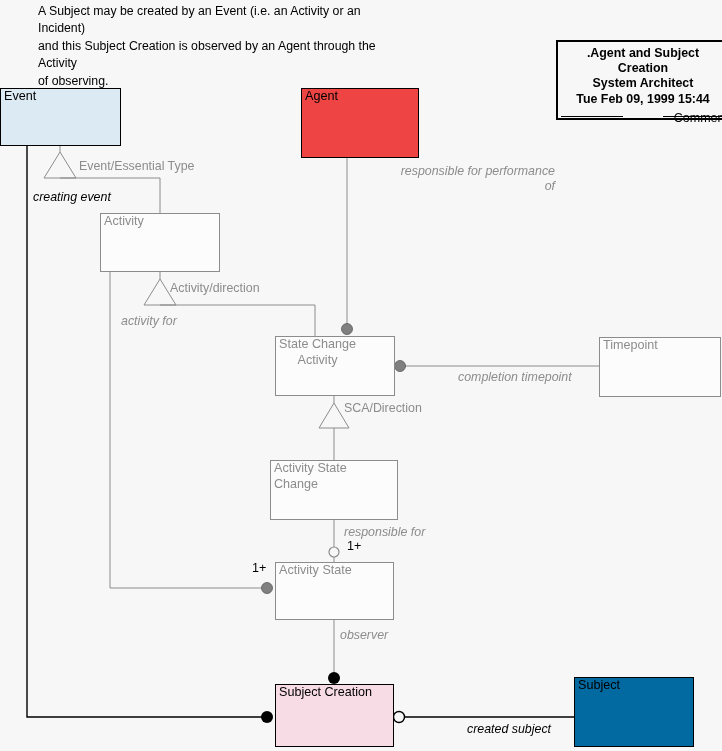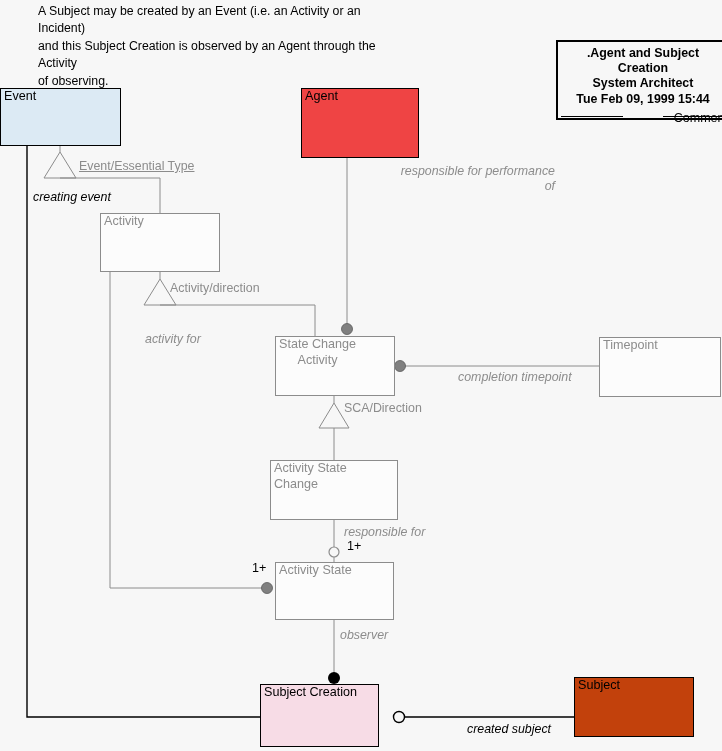--- a/index.html
+++ b/index.html
@@ -167,35 +167,35 @@
 
   <div class="ebox gray" style="left:270px;top:460px;width:128px;height:60px;">
     <span class="ename">Activity State
 Change</span>
   </div>
 
   <div class="ebox gray" style="left:275px;top:562px;width:119px;height:58px;">
     <span class="ename">Activity State</span>
   </div>
 
-  <div class="ebox black" style="left:260px;top:684px;width:119px;height:63px;background:#f7dce6;">
+  <div class="ebox black" style="left:275px;top:684px;width:119px;height:63px;background:#f7dce6;">
     <span class="ename">Subject Creation</span>
   </div>
 
-  <div class="ebox black" style="left:574px;top:677px;width:120px;height:60px;background:#c2410c;">
+  <div class="ebox black" style="left:574px;top:677px;width:120px;height:70px;background:#0369a1;">
     <span class="ename">Subject</span>
   </div>
 
-  <div class="lbl plain" style="left:79px;top:159px;text-decoration:underline;">Event/Essential Type</div>
+  <div class="lbl plain" style="left:79px;top:159px;">Event/Essential Type</div>
 
   <div class="lbl black" style="left:33px;top:190px;">creating event</div>
 
   <div class="lbl plain" style="left:170px;top:281px;">Activity/direction</div>
 
-  <div class="lbl" style="left:121px;top:332px;margin-left:24px;">activity for</div>
+  <div class="lbl" style="left:121px;top:314px;">activity for</div>
 
   <div class="lbl center" style="left:355px;top:164px;width:200px;">responsible for performance
 of</div>
 
   <div class="lbl" style="left:458px;top:370px;">completion timepoint</div>
 
   <div class="lbl plain" style="left:344px;top:401px;">SCA/Direction</div>
 
   <div class="lbl" style="left:344px;top:525px;text-align:right;">responsible for</div>
 

